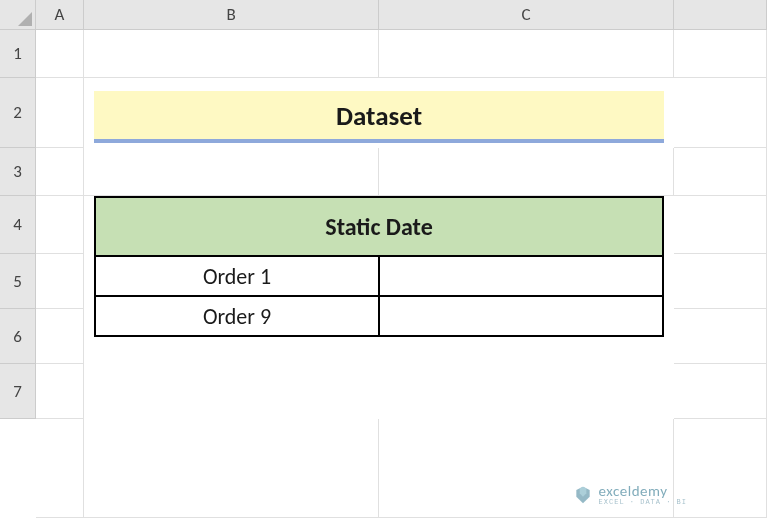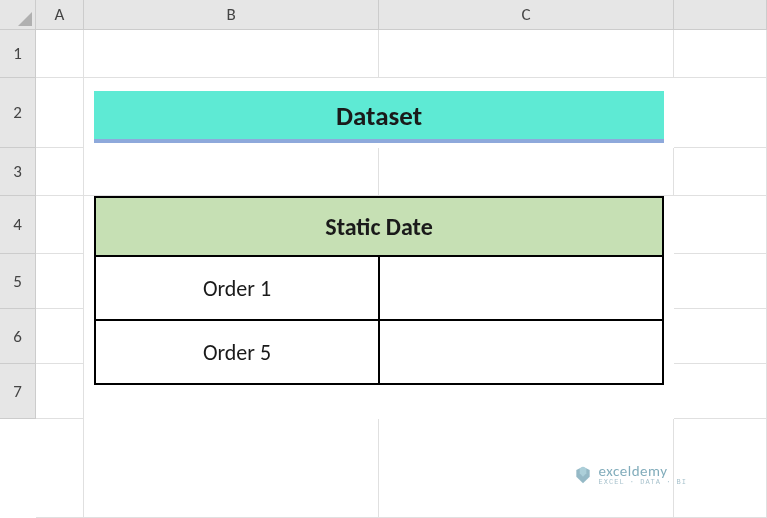--- a/index.html
+++ b/index.html
@@ -67,21 +67,21 @@
       grid-row: 3;
       display: flex;
       align-items: center;
       justify-content: center;
       padding-top: 8px;
     }
     .title-box {
       width: 100%;
       height: 52px;
       margin: 0 10px;
-      background: #5eead4;
+      background: #fef9c3;
       border-bottom: 4px solid #8ea9db;
       display: flex;
       align-items: center;
       justify-content: center;
       font-size: 27px;
       font-weight: bold;
       color: #1a1a1a;
     }
     .table-container {
       grid-column: 3 / 5;
@@ -99,27 +99,27 @@
       font-size: 24px;
       font-weight: bold;
       color: #1a1a1a;
       height: 59px;
       text-align: center;
     }
     .data-table td {
       border: 2px solid #000;
       font-size: 22px;
       color: #1a1a1a;
-      height: 64px;
+      height: 40px;
       text-align: center;
     }
     .watermark {
       position: absolute;
       right: 80px;
-      bottom: 32px;
+      bottom: 12px;
       display: flex;
       align-items: center;
       gap: 6px;
       opacity: 0.95;
     }
     .wm-icon {
       width: 20px;
       height: 20px;
       display: flex;
       align-items: center;
@@ -199,21 +199,21 @@
         <tr>
           <th colspan="2">Static Date</th>
         </tr>
       </thead>
       <tbody>
         <tr>
           <td>Order 1</td>
           <td></td>
         </tr>
         <tr>
-          <td>Order 5</td>
+          <td>Order 9</td>
           <td></td>
         </tr>
       </tbody>
     </table>
   </div>
 </div>
 
 <div class="watermark">
   <span class="wm-icon">
     <svg viewBox="0 0 24 24" width="20" height="20">

